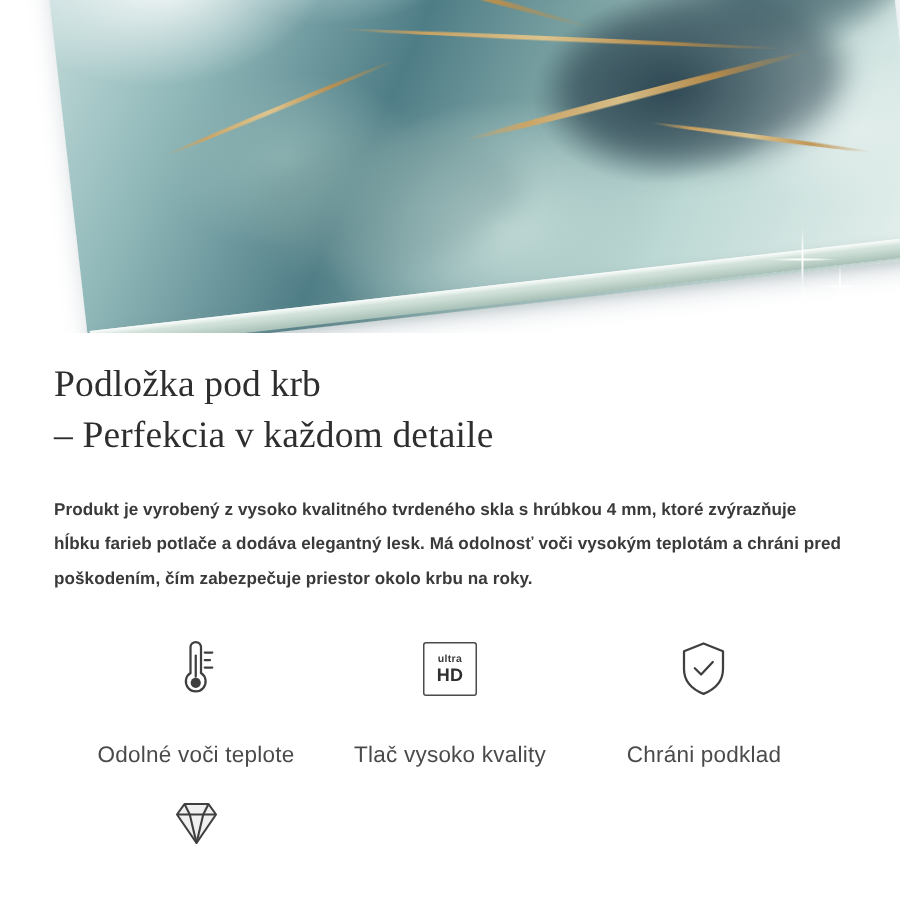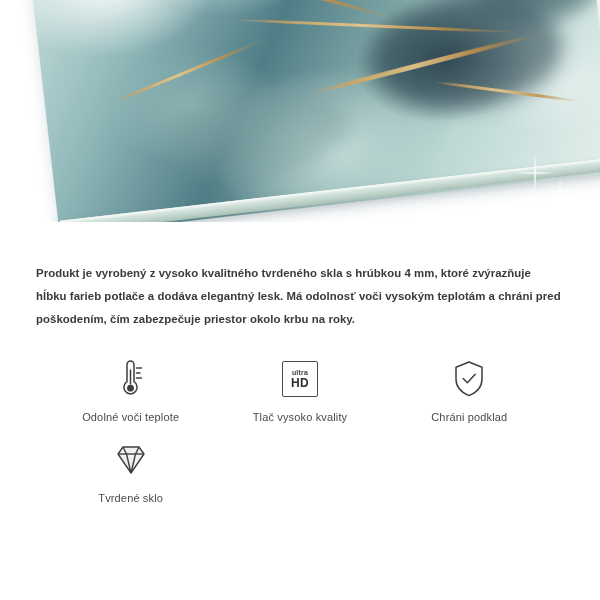--- a/index.html
+++ b/index.html
@@ -165,22 +165,22 @@
     align-items: center;
     justify-content: flex-start;
   }
   .feature-icon {
     height: 46px;
     display: flex;
     align-items: center;
     justify-content: center;
   }
   .feature-label {
-    margin-top: 9px;
-    font-size: 11px;
+    margin-top: 26px;
+    font-size: 15px;
     color: #4a4a4a;
     text-align: center;
     letter-spacing: 0.15px;
   }
   .ultrahd {
     width: 34px;
     height: 34px;
     border: 1.6px solid #4a4a4a;
     border-radius: 2px;
     display: flex;
@@ -225,20 +225,22 @@
         <div class="panel-edge-gloss"></div>
       </div>
       <span class="sparkle sp1"></span>
       <span class="sparkle sp2"></span>
       <span class="sparkle sp3"></span>
     </div>
   </div>
 
   <div class="content">
     <h1 class="headline">
+      <span>Podložka pod krb</span>
+      <span class="line2">– Perfekcia v každom detaile</span>
     </h1>
 
     <p class="paragraph">Produkt je vyrobený z vysoko kvalitného tvrdeného skla s hrúbkou 4 mm, ktoré zvýrazňuje hĺbku farieb potlače a dodáva elegantný lesk. Má odolnosť voči vysokým teplotám a chráni pred poškodením, čím zabezpečuje priestor okolo krbu na roky.</p>
 
     <div class="features">
 
       <div class="feature">
         <div class="feature-icon">
           <svg width="34" height="42" viewBox="0 0 34 42" fill="none" stroke="#3f3f3f" stroke-width="1.5" stroke-linecap="round">
             <path d="M13 6.5a3.5 3.5 0 0 1 7 0v17.2a6.6 6.6 0 1 1-7 0z"></path>

